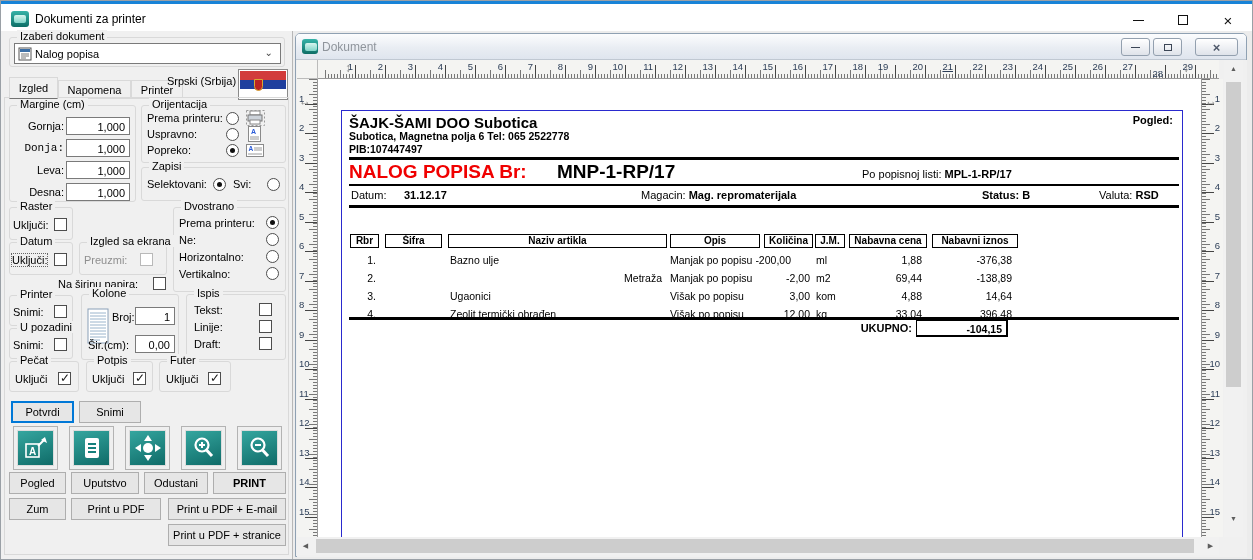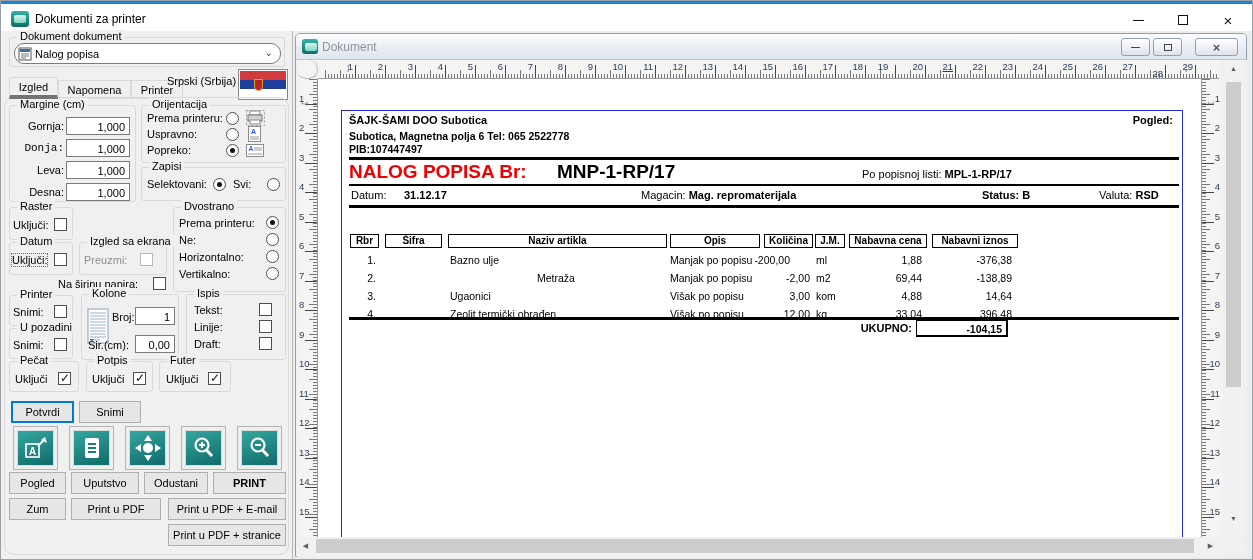--- a/index.html
+++ b/index.html
@@ -1,18 +1,18 @@
 <!DOCTYPE html>
 <html><head>
 <meta charset="utf-8">
 <style>
   html,body{margin:0;padding:0;background:#cfcfcf;font-family:"Liberation Sans",sans-serif;}
   *{box-sizing:border-box;}
   #win{position:relative;width:1253px;height:560px;background:#f0f0f0;border:1px solid #9aa0a6;overflow:hidden;}
-  .abs{position:absolute;white-space:nowrap;border-radius:10px;}
+  .abs{position:absolute;white-space:nowrap;}
   .ui{font-size:11px;color:#000;}
   
   .titlebar{position:absolute;left:0;top:0;width:100%;height:30px;background:#fff;border-top:3px solid #1883d7;}
   .title-text{position:absolute;left:34px;top:8px;font-size:12px;color:#000;}
   .appicon{position:absolute;left:10px;top:7px;width:18px;height:16px;border-radius:3px;background:linear-gradient(180deg,#36b3a8,#0d6e66);}
   .appicon::after{content:"";position:absolute;left:3px;top:4px;width:12px;height:8px;border-radius:2px;background:linear-gradient(180deg,#d8f5ef,#7fd4c8);}
   .wbtn{position:absolute;top:3px;width:44px;height:26px;display:flex;align-items:center;justify-content:center;color:#111;}
   .glyph-min{width:11px;height:1px;background:#111;}
   .glyph-max{width:10px;height:10px;border:1px solid #111;}
   .glyph-close{font-size:15px;line-height:1;}
@@ -23,21 +23,21 @@
   .cb{position:absolute;width:13px;height:13px;border:1px solid #4d4d4d;background:#fff;}
   .cb.checked::after{content:"\2713";position:absolute;left:1px;top:-2px;font-size:12px;color:#1a1a1a;}
   .cb.disabled{border-color:#b9b9b9;}
   .radio{position:absolute;width:13px;height:13px;border:1px solid #4d4d4d;border-radius:50%;background:#fff;}
   .radio.checked::after{content:"";position:absolute;left:3px;top:3px;width:5px;height:5px;border-radius:50%;background:#111;}
   .lbl{position:absolute;font-size:11px;color:#000;white-space:nowrap;}
   .lbl.dis{color:#8f8f8f;}
   .btn{position:absolute;height:22px;background:#e6e6e6;border:1px solid #aeaeae;font-size:11px;display:flex;align-items:center;justify-content:center;white-space:nowrap;}
   .btn.focus{border:2px solid #0078d7;}
   .tab{position:absolute;height:19px;border:1px solid #d9d9d9;background:#f0f0f0;font-size:11px;display:flex;align-items:center;justify-content:center;}
-  .tab.active{top:76px;height:22px;border-bottom:4px solid #737373;z-index:3;}
+  .tab.active{top:76px;height:22px;border-bottom:1px solid #737373;z-index:3;}
   .toolbtn{position:absolute;width:45px;height:44px;background:#efefef;border:1px solid #b3b3b3;display:flex;align-items:center;justify-content:center;}
   .tealtile{width:37px;height:36px;background:linear-gradient(160deg,#35a69f,#0f6b68);border:1px solid #dcdcdc;display:flex;align-items:center;justify-content:center;}
   
   .mdi{position:absolute;left:291px;top:30px;width:961px;height:529px;background:#ececec;border-left:1px solid #b7b7b7;}
   .child{position:absolute;left:2px;top:2px;width:952px;height:524px;background:#f0f0f0;border:1px solid #8fa1b3;border-radius:5px 5px 0 0;}
   .child-tb{position:absolute;left:0;top:0;width:100%;height:26px;border-radius:4px 4px 0 0;background:linear-gradient(180deg,#fcfdfe,#e9edf3 55%,#dfe5ee);border-bottom:1px solid #c0c8d2;}
   .child-title{position:absolute;left:26px;top:6px;font-size:12px;color:#8f959c;}
   .child-btn{position:absolute;top:4px;width:29px;height:18px;background:linear-gradient(180deg,#ffffff,#dfe3ea);border:1px solid #93a0af;border-radius:3px;display:flex;align-items:center;justify-content:center;color:#4e586a;font-size:11px;}
   .client{position:absolute;left:1px;top:26px;width:950px;height:497px;background:#f0f0f0;}
   .ruler{position:absolute;background:#f4f4f2;}
@@ -74,21 +74,21 @@
       </div>
     <div class="wbtn" style="right:47px;">
         <span class="glyph-max"></span>
       </div>
     <div class="wbtn" style="right:2px;">
         <span class="glyph-close">×</span>
       </div>
   </div>
 
   <div class="grp" style="left:8px;top:36px;width:276px;height:30px;">
-    <span class="grp-label">Dokument dokument</span>
+    <span class="grp-label">Izaberi dokument</span>
     <div class="abs" style="left:4px;top:5px;width:267px;height:21px;border:1px solid #7a7a7a;background:#fff;">
       <svg style="position:absolute;left:3px;top:3px;" width="14" height="14" viewBox="0 0 14 14">
           <rect x="1" y="1" width="12" height="12" fill="#fff" stroke="#555"></rect>
           <rect x="2" y="2" width="10" height="3" fill="#3b6ea5"></rect>
           <line x1="3" y1="7" x2="11" y2="7" stroke="#777"></line>
           <line x1="3" y1="9" x2="11" y2="9" stroke="#777"></line>
           <line x1="3" y1="11" x2="8" y2="11" stroke="#777"></line>
         </svg>
       <span class="abs ui" style="left:20px;top:4px;">Nalog popisa</span>
       <span class="abs" style="right:7px;top:3px;color:#444;font-size:10px;">⌄</span>
@@ -455,21 +455,21 @@
             <div class="rnum" style="right: 3px; top: 367.5px;">13</div>
             <div class="rtick" style="left: 0px; top: 408px; width: 12px; height: 1px;"></div>
             <div class="rnum" style="right: 3px; top: 397px;">14</div>
             <div class="rtick" style="left: 0px; top: 437.5px; width: 12px; height: 1px;"></div>
             <div class="rnum" style="right: 3px; top: 426.5px;">15</div>
             <div class="marker" style="left: 3px; top: 15px;">↔</div>
           </div>
 
         <div class="docview">
           <div class="page" id="page">
-            <span class="dtxt blue" style="left:7px;top:3px;font-size:11px;">ŠAJK-ŠAMI DOO Subotica</span>
+            <span class="dtxt blue" style="left:7px;top:3px;font-size:15px;">ŠAJK-ŠAMI DOO Subotica</span>
             <span class="dtxt blue" style="left:7px;top:19px;font-size:10.5px;">Subotica, Magnetna polja 6 Tel: 065 2522778</span>
             <span class="dtxt blue" style="left:7px;top:32px;font-size:10.5px;">PIB:107447497</span>
             <span class="dtxt blue" style="right:9px;top:3px;font-size:11px;">Pogled:</span>
 
             <div class="hline" style="top:46px;height:3px;"></div>
             <span class="dtxt" style="left:7px;top:50px;font-size:19px;font-weight:bold;color:#f00000;">NALOG POPISA Br:</span>
             <span class="dtxt" style="left:215px;top:50px;font-size:19px;font-weight:bold;">MNP-1-RP/17</span>
             <span class="dtxt" style="left:520px;top:57px;"><span>Po popisnoj listi:</span> <b>MPL-1-RP/17</b></span>
             <div class="hline" style="top:73px;height:2px;"></div>
 
@@ -489,29 +489,29 @@
               <div class="hcell" style="left: 328px; width: 90px;">Opis</div>
               <div class="hcell" style="left: 422px; width: 49px;">Količina</div>
               <div class="hcell" style="left: 473px; width: 30px;">J.M.</div>
               <div class="hcell" style="left: 507px; width: 78px;">Nabavna cena</div>
               <div class="hcell" style="left: 590px; width: 86px;">Nabavni iznos</div>
               <div class="trow" style="top: 143px;">
                 <span class="tcell" style="left: 8px; width: 26px; text-align: right;">1.</span>
                 <span class="tcell" style="left: 43px; width: 57px; text-align: center;"></span>
                 <span class="tcell" style="left: 108px; width: 212px; text-align: left;">Bazno ulje</span>
                 <span class="tcell" style="left: 328px; width: 92px; text-align: left;">Manjak po popisu</span>
-                <span class="tcell" style="left: 380px; width: 68px; text-align: right;">-200,00</span>
+                <span class="tcell" style="left: 396px; width: 53px; text-align: right;">-200,00</span>
                 <span class="tcell" style="left: 474px; width: 32px; text-align: left;">ml</span>
                 <span class="tcell" style="left: 505px; width: 75px; text-align: right;">1,88</span>
                 <span class="tcell" style="left: 586px; width: 84px; text-align: right;">-376,38</span>
               </div>
               <div class="trow" style="top: 161px;">
                 <span class="tcell" style="left: 8px; width: 26px; text-align: right;">2.</span>
                 <span class="tcell" style="left: 43px; width: 57px; text-align: center;"></span>
-                <span class="tcell" style="left: 108px; width: 212px; text-align: center;">Metraža</span>
+                <span class="tcell" style="left: 108px; width: 212px; text-align: right;">Metraža</span>
                 <span class="tcell" style="left: 328px; width: 92px; text-align: left;">Manjak po popisu</span>
                 <span class="tcell" style="left: 396px; width: 72px; text-align: right;">-2,00</span>
                 <span class="tcell" style="left: 474px; width: 32px; text-align: left;">m2</span>
                 <span class="tcell" style="left: 505px; width: 75px; text-align: right;">69,44</span>
                 <span class="tcell" style="left: 586px; width: 84px; text-align: right;">-138,89</span>
               </div>
               <div class="trow" style="top: 179px;">
                 <span class="tcell" style="left: 8px; width: 26px; text-align: right;">3.</span>
                 <span class="tcell" style="left: 43px; width: 57px; text-align: center;"></span>
                 <span class="tcell" style="left: 108px; width: 212px; text-align: left;">Ugaonici</span>

